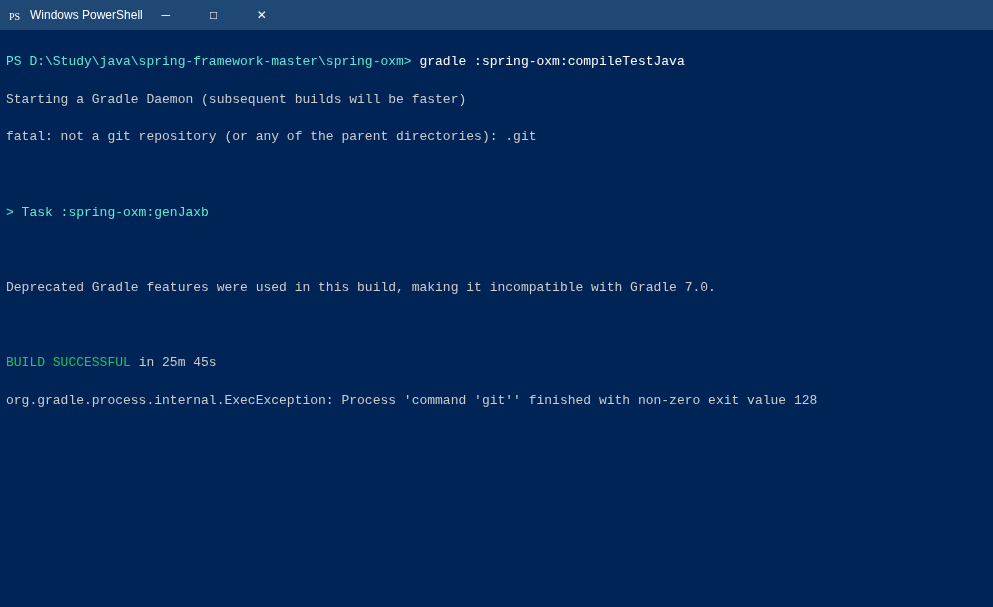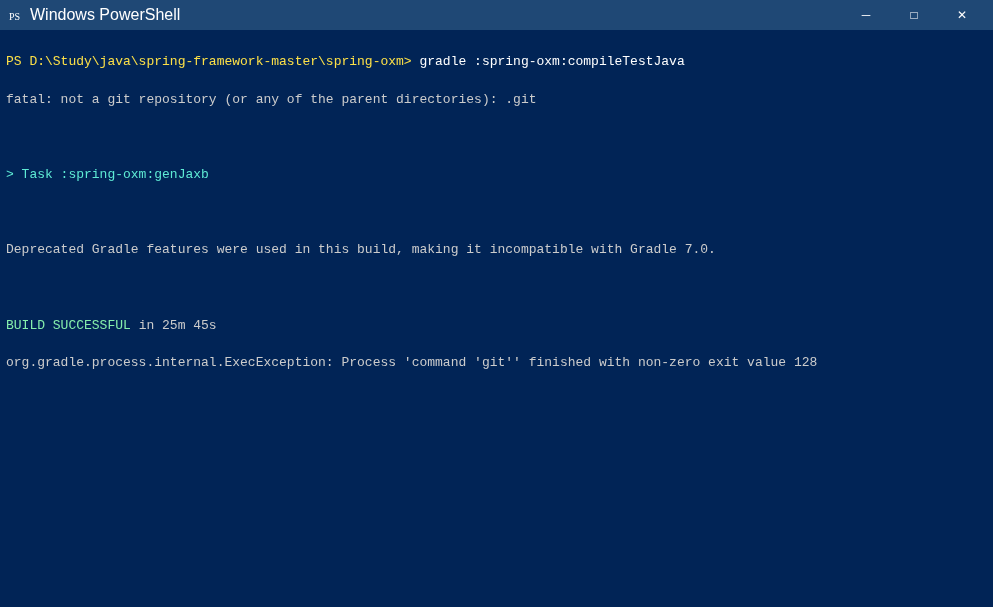--- a/index.html
+++ b/index.html
@@ -8,21 +8,20 @@
       height: 607px;
       background: #1e1e1e;
       font-family: 'Consolas', 'Courier New', monospace;
       overflow: hidden;
     }
 
     
     .title-bar {
       display: flex;
       align-items: center;
-      justify-content: space-between;
       background: #1f4875;
       height: 30px;
       padding: 0 8px;
       user-select: none;
     }
     .title-bar-left {
       display: flex;
       align-items: center;
       gap: 6px;
     }
@@ -32,21 +31,21 @@
       display: flex;
       align-items: center;
       justify-content: center;
     }
     .title-bar-icon svg {
       width: 16px;
       height: 16px;
     }
     .title-bar-title {
       color: white;
-      font-size: 16px;
+      font-size: 12px;
       font-family: 'Segoe UI', Arial, sans-serif;
     }
     .title-bar-controls {
       display: flex;
       gap: 2px;
     }
     .title-btn {
       width: 46px;
       height: 30px;
       background: transparent;
@@ -66,23 +65,23 @@
       font-size: 13px;
       line-height: 1.45;
       padding: 4px 6px;
       height: calc(607px - 30px);
       overflow: hidden;
       white-space: pre-wrap;
       word-break: break-all;
     }
 
     .line { display: block; }
-    .prompt { color: #fde047; }
+    .prompt { color: #5eead4; }
     .cmd { color: #ffffff; }
-    .green { color: #86efac; }
+    .green { color: #22c55e; }
     .gray { color: #cccccc; }
     .cyan { color: #5eead4; }
   </style>
 </head>
 <body>
 
 <div class="title-bar">
   <div class="title-bar-left">
     <div class="title-bar-icon">
       <svg viewBox="0 0 16 16" fill="none">
@@ -94,20 +93,21 @@
   </div>
   <div class="title-bar-controls">
     <button class="title-btn minimize">─</button>
     <button class="title-btn maximize">□</button>
     <button class="title-btn close">✕</button>
   </div>
 </div>
 
 <div class="terminal">
 <span class="line"><span class="prompt">PS D:\Study\java\spring-framework-master\spring-oxm&gt; </span><span class="cmd">gradle :spring-oxm:compileTestJava</span></span>
+<span class="line"><span class="gray">Starting a Gradle Daemon (subsequent builds will be faster)</span></span>
 <span class="line"><span class="gray">fatal: not a git repository (or any of the parent directories): .git</span></span>
 <span class="line"> </span>
 <span class="line"><span class="cyan">&gt; Task :spring-oxm:genJaxb</span></span>
 <span class="line"> </span>
 <span class="line"><span class="gray">Deprecated Gradle features were used in this build, making it incompatible with Gradle 7.0.</span></span>
 <span class="line"> </span>
 <span class="line"><span class="green">BUILD SUCCESSFUL</span><span class="gray"> in 25m 45s</span></span>
 <span class="line"><span class="gray">org.gradle.process.internal.ExecException: Process 'command 'git'' finished with non-zero exit value 128</span></span>
 
 

